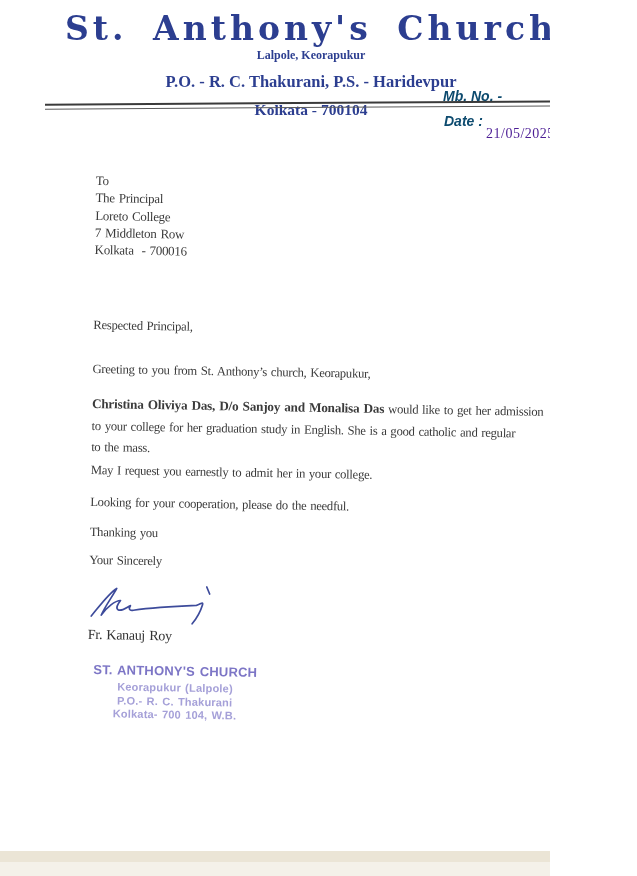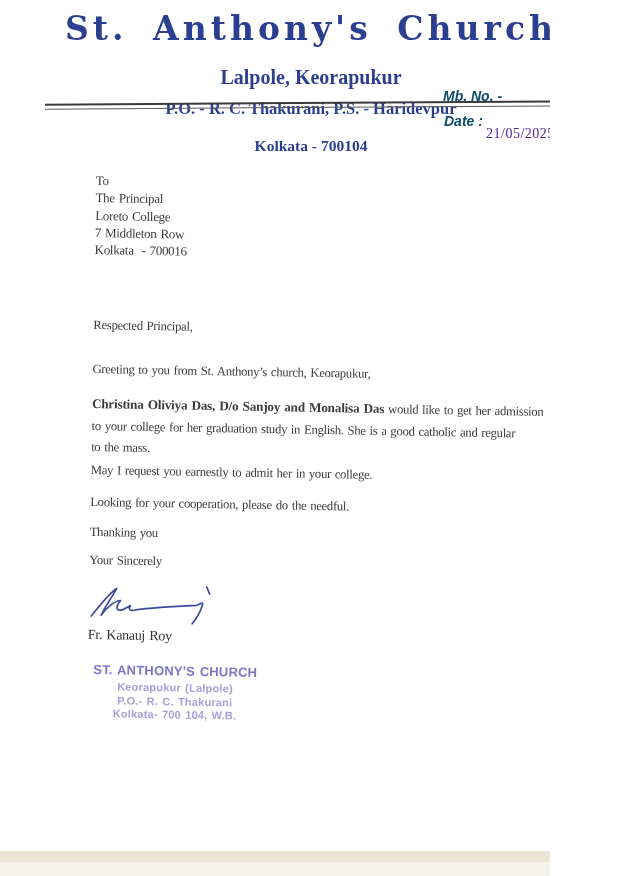--- a/index.html
+++ b/index.html
@@ -8,23 +8,23 @@
     overflow:hidden; font-family:"Liberation Serif", serif; color:#3b3b3b;
   }
 
   
   .header { position:absolute; top:12px; left:0; width:622px; text-align:center; color:#2c3e90; }
   .church-title {
     font-family:"DejaVu Serif", serif; font-weight:bold; font-size:33px;
     letter-spacing:4px; word-spacing:10px; line-height:1.05; color:#2c3e90;
   }
   .hsub { font-weight:bold; line-height:1.18; }
-  .hsub1 { font-size:20px; margin-top:19px; }
+  .hsub1 { font-size:12px; margin-top:1px; }
   .hsub2 { font-size:16.5px; margin-top:10px; }
-  .hsub3 { font-size:15.5px; margin-top:18px; }
+  .hsub3 { font-size:15.5px; margin-top:10px; }
   .mbno, .date-label {
     position:absolute; font-family:"Liberation Sans", sans-serif;
     font-weight:bold; font-style:italic; font-size:14px; color:#0c4a6e;
   }
   .mbno { left:443px; top:88px; }
   .rule {
     position:absolute; left:45px; top:102px; width:540px; height:3px;
     border-top:2px solid #3a3a3a; border-bottom:1px solid #5a5a5a;
     transform:rotate(-0.35deg);
   }

